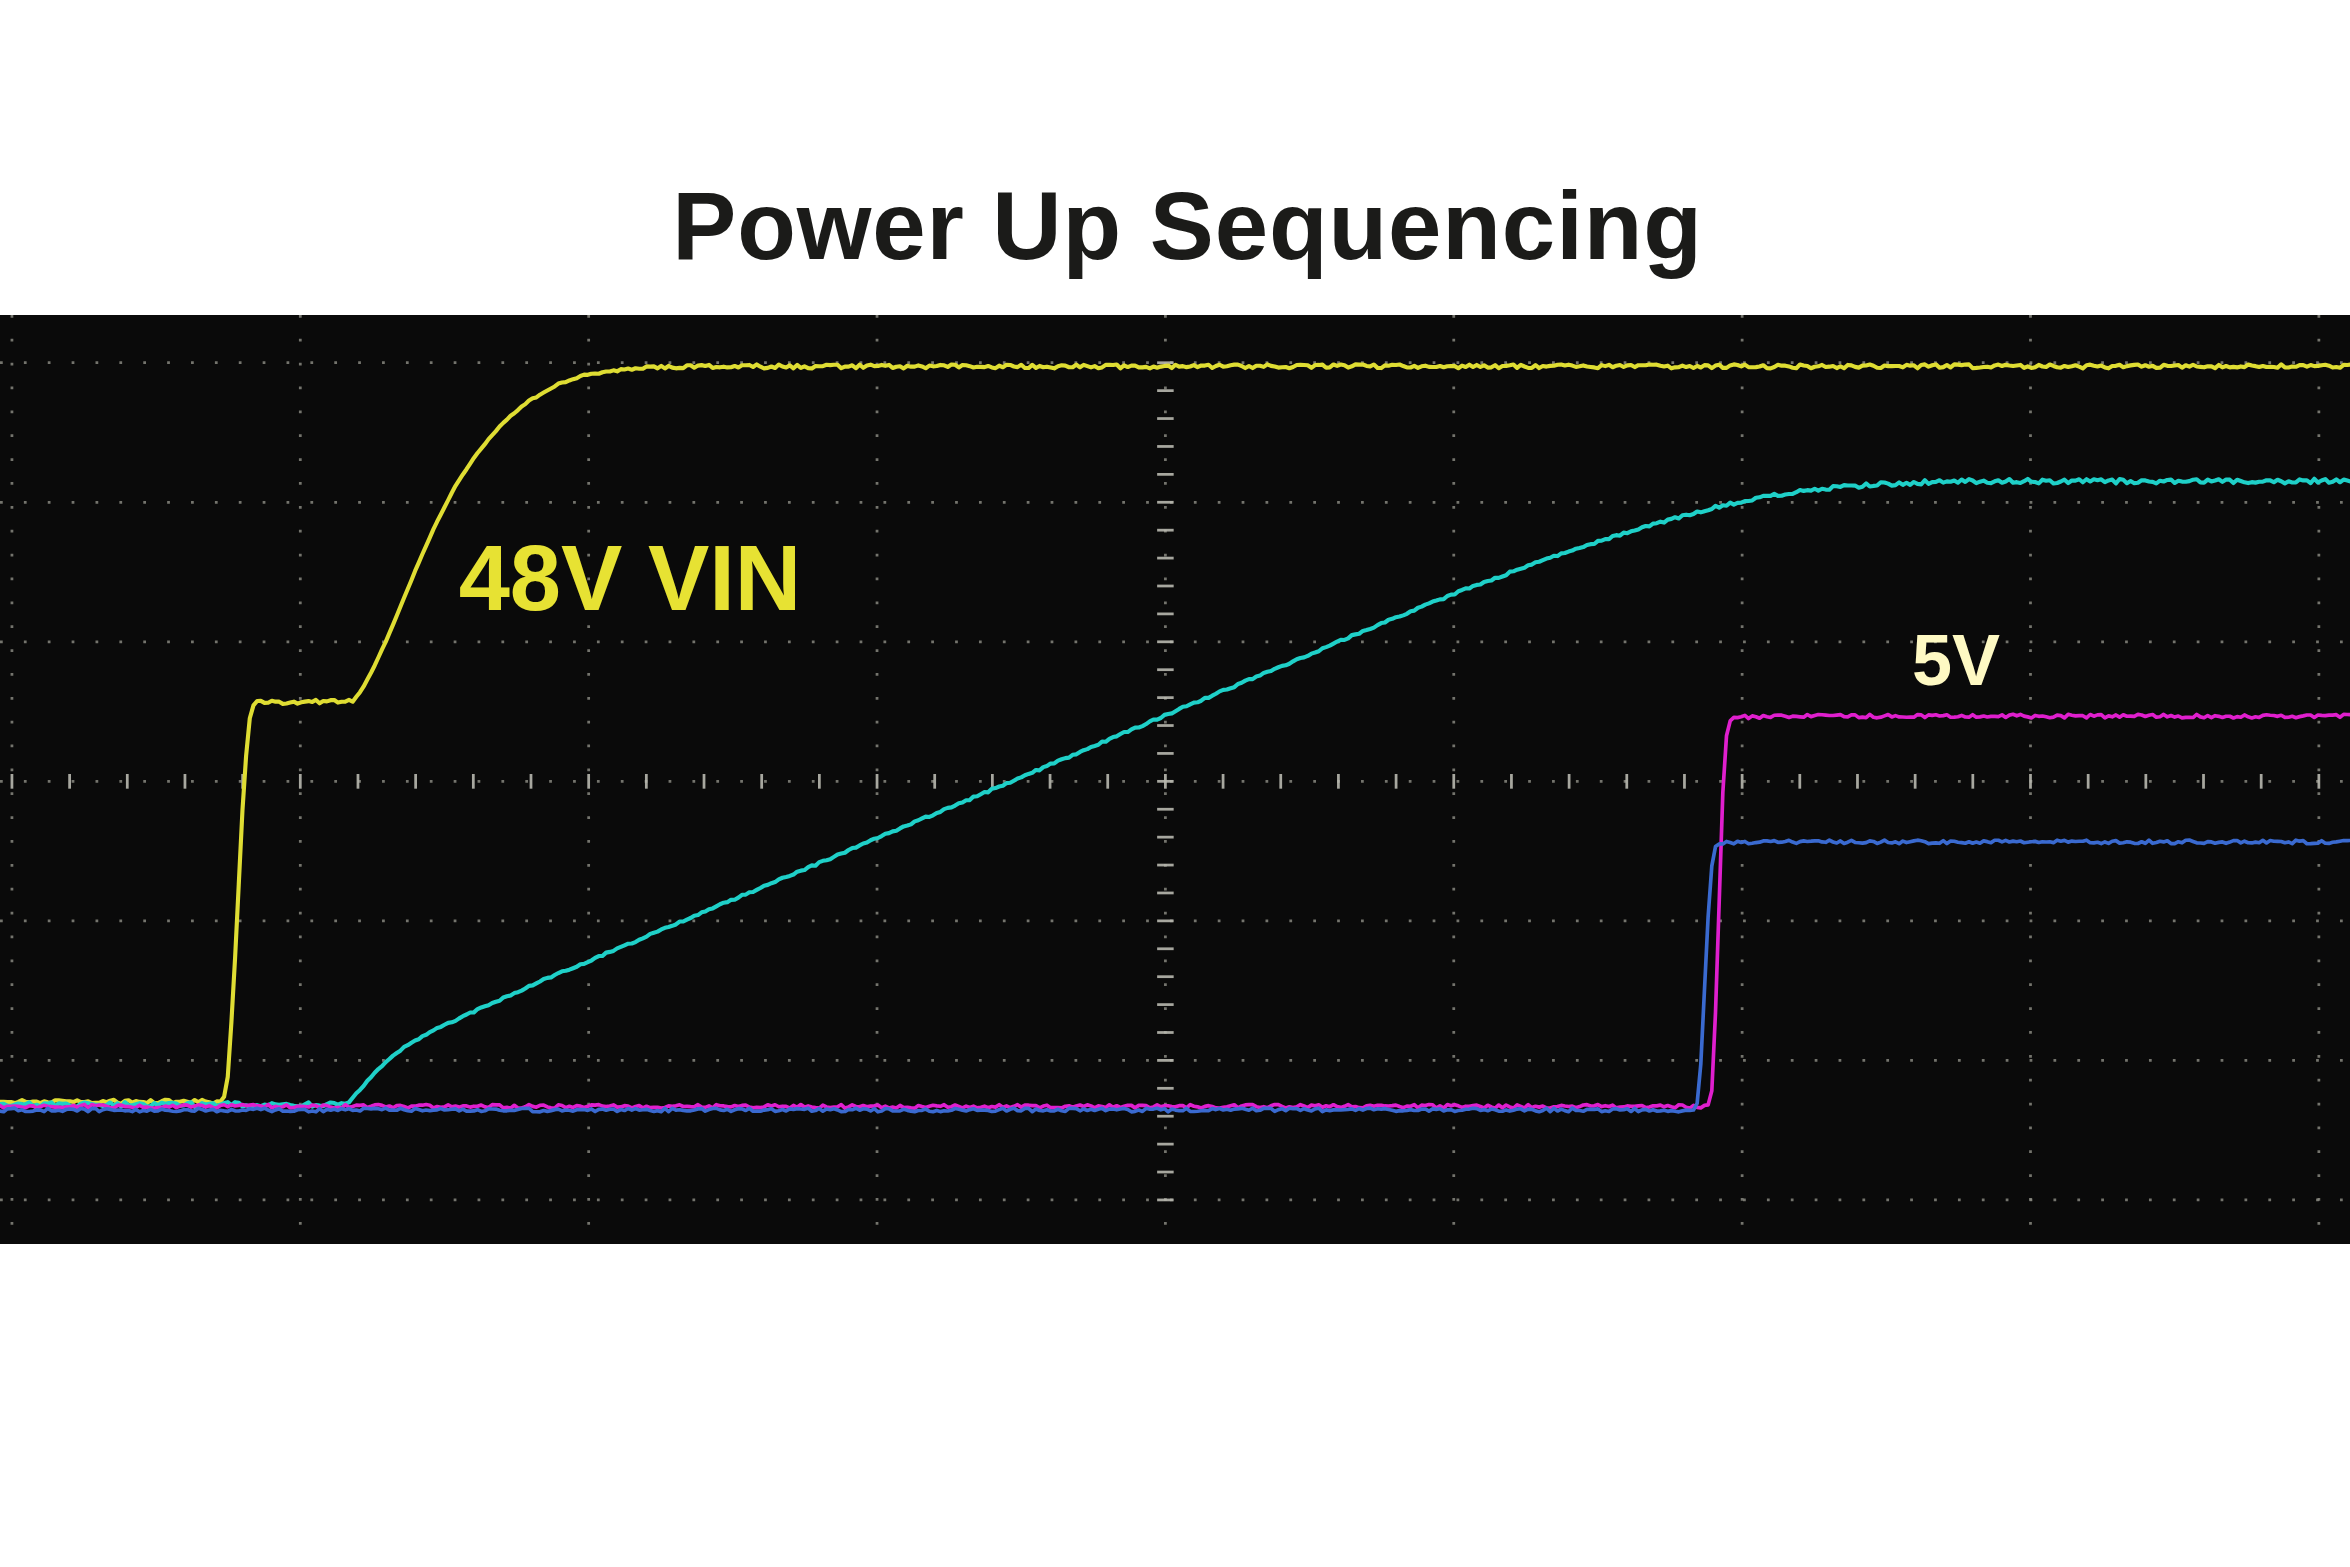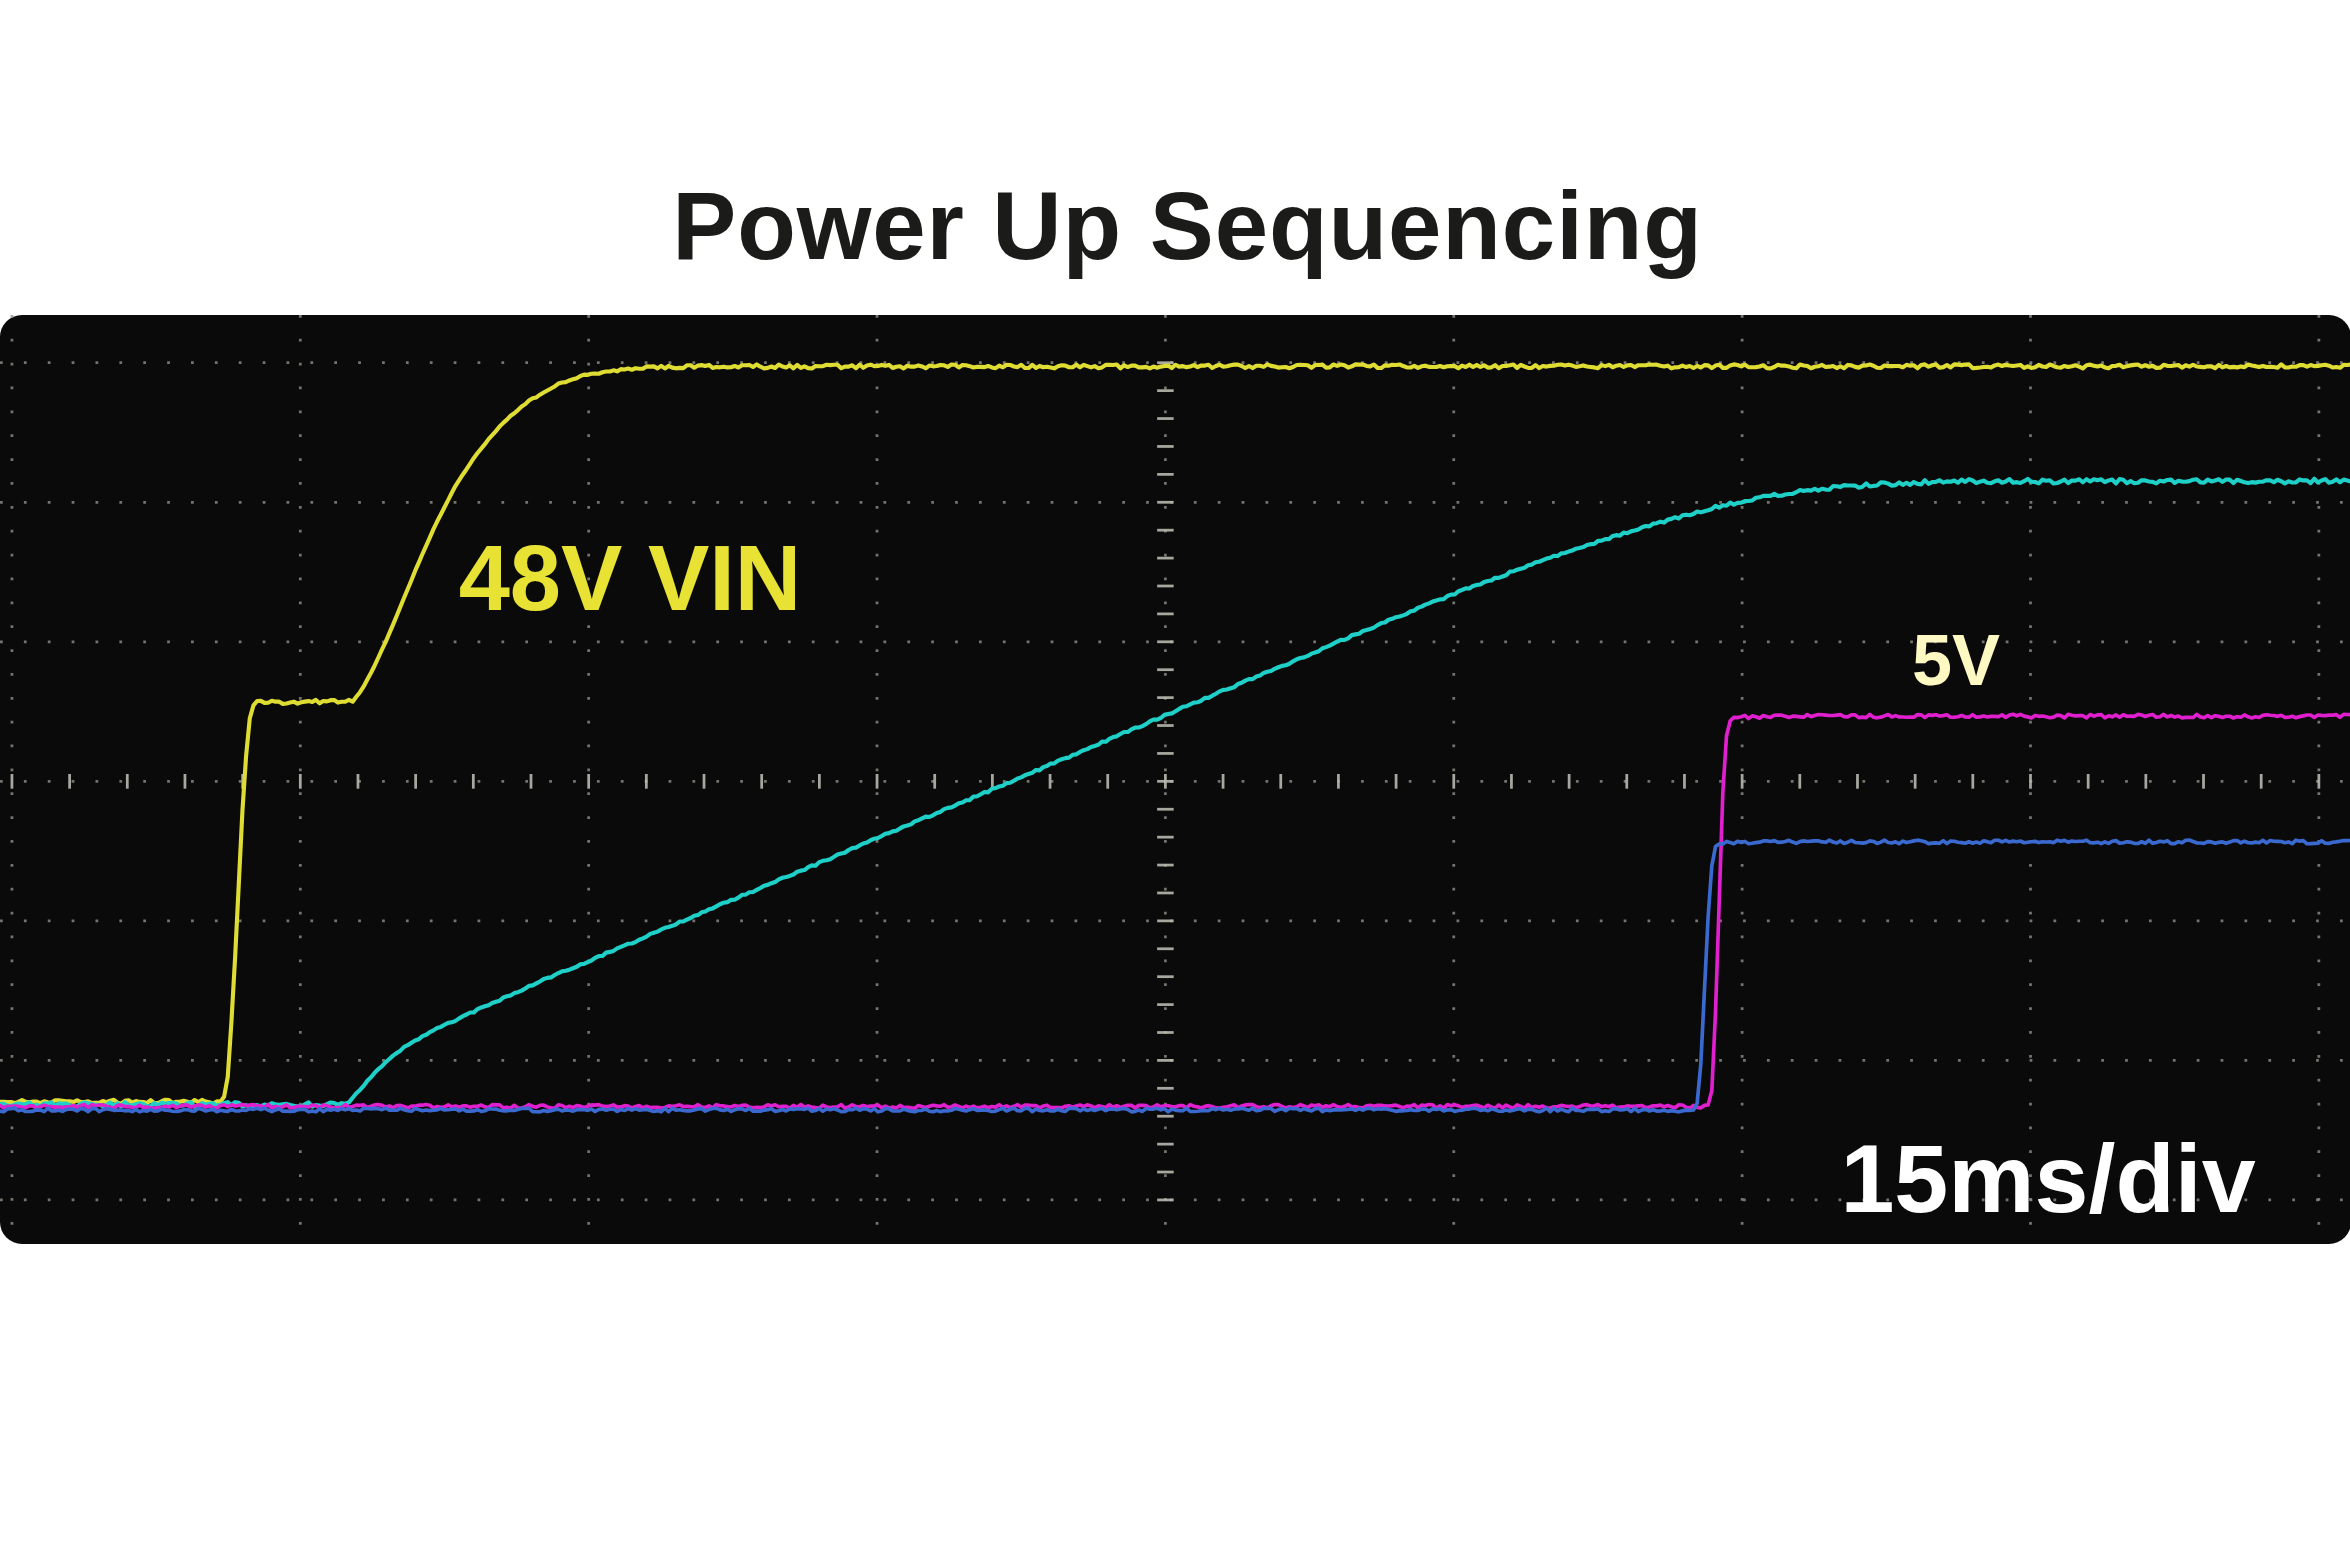--- a/index.html
+++ b/index.html
@@ -1,20 +1,20 @@
 <!DOCTYPE html>
 <html style="font-size:14.7px"><head>
 <meta charset="utf-8">
 <style>
   html,body{margin:0;padding:0;background:#ffffff;}
   .page{position:relative;width:2351px;height:1568px;background:#ffffff;overflow:hidden;
         font-family:"Liberation Sans","DejaVu Sans",sans-serif;}
   .title{position:absolute;left:50%;top:214px;transform:translate(-50%,-50%);
          margin:12px;font-size:96px;font-weight:700;letter-spacing:0.9px;white-space:nowrap;}
-  .scope{position:absolute;left:0;top:315px;width:2351px;height:929px;border-radius:22px;}
+  .scope{position:absolute;left:0;top:315px;width:2351px;height:929px;}
   .scope svg{position:absolute;left:0;top:0;width:100%;height:100%;display:block;}
   .trace-label{position:absolute;transform:translate(-50%,-50%);font-weight:700;
                line-height:1;white-space:nowrap;}
 </style>
 </head>
 <body>
 
 <div class="page">
 
   <h1 class="title" style="color: rgb(27, 27, 25);">Power Up Sequencing</h1>
@@ -110,17 +110,16 @@
         <line x1="1260" y1="933.5999999999996" x2="1278" y2="933.5999999999996" stroke="#b9b9b0" stroke-width="3" opacity="0.9"></line>
         <line x1="1260" y1="963.9999999999995" x2="1278" y2="963.9999999999995" stroke="#b9b9b0" stroke-width="3" opacity="0.9"></line>
         <polyline points="0,857.1 4,857.1 8,857.5 12,857.4 16,858.5 20,857.2 24,855.2 28,857.1 32,857.5 36,856.8 40,856.9 44,858.5 48,856.6 52,857.7 56,857.8 60,855.5 64,855.6 68,856.0 72,856.5 76,856.5 80,857.4 84,855.4 88,857.4 92,857.3 96,856.6 100,858.5 104,858.3 108,858.2 112,856.2 116,857.5 120,855.9 124,855.0 128,858.1 132,859.1 136,856.1 140,855.4 144,858.1 148,856.3 152,857.2 156,857.3 160,858.5 164,855.4 168,858.5 172,858.4 176,856.5 180,854.9 184,855.1 188,858.5 192,857.0 196,857.1 200,856.0 204,857.0 208,858.0 212,855.2 216,857.6 220,855.0 224,856.8 228,857.6 232,859.1 236,856.7 240,856.9 244,851.6 248,829.9 252,770.0 256,700.0 260,620.0 264,540.0 268,480.0 272,439.3 276,425.3 280,420.5 284,420.3 288,422.5 292,422.4 296,420.2 300,421.2 304,421.2 308,423.6 312,423.2 316,422.2 320,421.2 324,423.4 328,421.9 332,421.2 336,420.6 340,421.5 344,419.3 348,423.0 352,420.5 356,420.9 360,419.6 364,419.4 368,422.2 372,421.3 376,421.1 380,419.3 384,421.3 388,415.9 392,410.9 396,404.6 400,397.1 404,389.7 408,381.8 412,373.1 416,364.3 420,356.1 424,346.6 428,337.3 432,327.6 436,317.8 440,308.0 444,298.5 448,288.9 452,278.8 456,269.7 460,260.4 464,251.6 468,242.6 472,233.3 476,225.0 480,217.4 484,209.4 488,201.7 492,193.6 496,186.1 500,179.9 504,173.7 508,168.0 512,161.9 516,155.7 520,150.3 524,145.6 528,140.7 532,135.2 536,130.9 540,126.5 544,121.5 548,117.5 552,114.0 556,109.8 560,107.0 564,103.6 568,99.7 572,97.1 576,93.1 580,90.7 584,89.8 588,86.8 592,84.5 596,82.3 600,80.1 604,77.8 608,74.7 612,73.5 616,73.1 620,71.3 624,69.9 628,68.8 632,66.4 636,65.0 640,65.2 644,64.0 648,63.8 652,64.0 656,62.4 660,61.5 664,61.6 668,60.3 672,61.4 676,59.0 680,59.3 684,58.3 688,59.6 692,58.0 696,58.6 700,58.6 704,56.0 708,56.2 712,56.0 716,58.2 720,55.4 724,58.2 728,55.5 732,57.3 736,58.1 740,57.6 744,57.9 748,54.8 752,54.7 756,57.4 760,55.1 764,54.6 768,55.5 772,54.4 776,57.7 780,56.6 784,57.0 788,56.3 792,57.1 796,56.9 800,55.5 804,57.2 808,54.8 812,54.7 816,54.4 820,56.6 824,53.8 828,56.3 832,58.1 836,57.6 840,56.1 844,57.7 848,54.0 852,56.1 856,57.2 860,54.9 864,58.1 868,54.4 872,57.7 876,55.9 880,57.9 884,58.2 888,55.5 892,55.8 896,55.7 900,54.2 904,54.6 908,54.2 912,54.2 916,57.9 920,56.2 924,56.3 928,54.8 932,57.9 936,54.1 940,57.5 944,55.0 948,54.1 952,55.7 956,55.5 960,54.4 964,55.4 968,54.4 972,57.7 976,56.3 980,55.8 984,58.2 988,55.3 992,56.3 996,56.2 1000,54.9 1004,56.0 1008,58.0 1012,55.1 1016,55.9 1020,55.6 1024,54.4 1028,54.8 1032,56.6 1036,53.9 1040,54.2 1044,57.1 1048,54.5 1052,54.7 1056,55.7 1060,57.2 1064,56.4 1068,56.5 1072,56.8 1076,55.5 1080,57.1 1084,57.9 1088,55.2 1092,56.9 1096,54.2 1100,54.4 1104,56.1 1108,56.8 1112,54.2 1116,57.8 1120,57.8 1124,54.4 1128,57.7 1132,55.5 1136,56.9 1140,56.3 1144,57.2 1148,58.1 1152,55.8 1156,54.8 1160,55.2 1164,56.9 1168,56.9 1172,54.0 1176,57.0 1180,54.3 1184,55.7 1188,57.1 1192,55.7 1196,58.0 1200,57.1 1204,54.3 1208,54.2 1212,54.5 1216,53.9 1220,58.0 1224,54.9 1228,56.7 1232,55.1 1236,55.2 1240,57.0 1244,57.1 1248,56.5 1252,58.1 1256,56.2 1260,57.4 1264,56.2 1268,55.5 1272,55.1 1276,57.8 1280,54.2 1284,56.2 1288,55.7 1292,56.8 1296,56.1 1300,54.6 1304,56.7 1308,55.0 1312,55.1 1316,54.2 1320,57.7 1324,55.6 1328,54.2 1332,56.3 1336,55.8 1340,54.7 1344,54.1 1348,54.1 1352,55.5 1356,57.8 1360,55.6 1364,57.8 1368,55.3 1372,55.3 1376,56.5 1380,53.8 1384,55.4 1388,56.2 1392,57.3 1396,56.9 1400,56.6 1404,58.0 1408,56.6 1412,54.5 1416,54.2 1420,54.4 1424,54.8 1428,57.5 1432,54.5 1436,54.4 1440,54.1 1444,57.5 1448,57.1 1452,53.9 1456,55.4 1460,53.9 1464,54.8 1468,57.3 1472,55.9 1476,53.8 1480,54.0 1484,53.9 1488,55.5 1492,56.0 1496,53.9 1500,57.6 1504,57.8 1508,54.9 1512,55.3 1516,54.3 1520,54.5 1524,53.9 1528,55.6 1532,57.1 1536,57.2 1540,55.5 1544,57.6 1548,55.9 1552,55.2 1556,56.5 1560,56.7 1564,56.7 1568,55.5 1572,56.9 1576,55.8 1580,55.6 1584,55.7 1588,58.0 1592,55.1 1596,56.6 1600,54.1 1604,56.6 1608,54.4 1612,56.6 1616,54.8 1620,57.3 1624,57.0 1628,54.7 1632,58.0 1636,55.6 1640,55.4 1644,54.7 1648,53.9 1652,57.7 1656,54.4 1660,56.1 1664,57.6 1668,57.7 1672,54.5 1676,57.8 1680,55.6 1684,56.2 1688,55.4 1692,55.3 1696,54.2 1700,53.9 1704,55.0 1708,54.1 1712,55.1 1716,56.5 1720,55.8 1724,54.9 1728,56.1 1732,56.6 1736,57.1 1740,57.9 1744,54.6 1748,55.7 1752,54.3 1756,56.9 1760,55.2 1764,54.5 1768,56.6 1772,54.9 1776,54.5 1780,56.7 1784,54.7 1788,54.8 1792,54.8 1796,53.9 1800,54.2 1804,54.1 1808,55.2 1812,56.1 1816,55.2 1820,58.1 1824,57.0 1828,56.9 1832,55.1 1836,56.7 1840,55.6 1844,57.7 1848,55.5 1852,57.2 1856,54.6 1860,54.9 1864,57.9 1868,55.1 1872,54.1 1876,57.6 1880,57.6 1884,54.9 1888,53.8 1892,54.5 1896,56.0 1900,54.0 1904,56.8 1908,56.9 1912,56.8 1916,56.1 1920,54.7 1924,57.9 1928,58.1 1932,56.7 1936,54.3 1940,55.2 1944,55.2 1948,56.0 1952,57.4 1956,58.0 1960,54.0 1964,55.0 1968,55.5 1972,58.0 1976,56.4 1980,55.9 1984,54.4 1988,56.6 1992,56.3 1996,55.6 2000,57.8 2004,55.8 2008,58.0 2012,54.4 2016,54.9 2020,56.5 2024,57.3 2028,55.2 2032,55.0 2036,54.0 2040,55.3 2044,57.5 2048,57.7 2052,55.1 2056,55.7 2060,55.7 2064,55.6 2068,55.6 2072,57.0 2076,54.3 2080,55.2 2084,54.8 2088,58.0 2092,54.5 2096,53.8 2100,56.3 2104,54.8 2108,53.8 2112,57.4 2116,56.8 2120,54.5 2124,57.1 2128,53.8 2132,54.1 2136,54.6 2140,54.0 2144,53.8 2148,57.9 2152,57.6 2156,57.2 2160,56.6 2164,56.4 2168,57.2 2172,54.9 2176,54.0 2180,55.5 2184,54.3 2188,55.0 2192,55.6 2196,55.0 2200,54.4 2204,57.6 2208,55.9 2212,57.7 2216,57.0 2220,54.4 2224,56.1 2228,56.7 2232,53.9 2236,55.5 2240,56.9 2244,57.4 2248,55.5 2252,56.6 2256,55.8 2260,54.7 2264,56.3 2268,58.1 2272,54.7 2276,54.1 2280,55.2 2284,56.0 2288,55.1 2292,57.1 2296,58.1 2300,55.6 2304,55.4 2308,54.3 2312,56.9 2316,55.7 2320,54.9 2324,54.3 2328,53.9 2332,56.3 2336,54.7 2340,56.4 2344,55.4 2348,57.6 2352,57.5 2356,54.3 2360,55.4 2364,55.6 2368,55.0 2372,54.5 2376,57.4 2380,54.7 2384,56.3 2388,54.2 2392,56.1 2396,56.5 2400,57.0 2404,55.9 2408,55.9 2412,57.9 2416,54.4 2420,57.0 2424,55.6 2428,57.1 2432,56.5 2436,57.1 2440,56.0 2444,56.8 2448,53.9 2452,55.1 2456,55.7 2460,56.7 2464,55.5 2468,56.7 2472,56.3 2476,56.7 2480,57.4 2484,53.8 2488,57.1 2492,57.2 2496,56.2 2500,56.4 2504,54.6 2508,54.5 2512,56.2 2516,54.5 2520,55.7 2524,55.6 2528,54.7 2532,54.2 2536,55.2 2540,57.2 2544,56.7 2548,57.5 2552,54.3 2556,54.5 2560,53.9 " fill="none" stroke="#dfdd33" stroke-width="4.5" stroke-linejoin="round" stroke-linecap="round"></polyline>
         <polyline points="0,859.6 4,859.3 8,861.3 12,861.7 16,860.1 20,858.9 24,859.5 28,859.7 32,857.8 36,861.6 40,860.3 44,862.0 48,858.8 52,859.1 56,857.7 60,861.6 64,858.8 68,859.4 72,858.9 76,861.0 80,862.3 84,862.2 88,859.2 92,857.9 96,858.7 100,859.5 104,860.3 108,860.3 112,861.6 116,860.6 120,857.9 124,861.3 128,858.7 132,862.4 136,857.4 140,860.8 144,860.8 148,859.7 152,858.6 156,859.5 160,862.2 164,861.8 168,858.5 172,860.9 176,858.2 180,859.3 184,858.4 188,858.3 192,859.1 196,861.4 200,861.1 204,858.8 208,857.7 212,862.6 216,861.8 220,858.6 224,860.1 228,859.3 232,858.6 236,861.7 240,860.1 244,858.5 248,857.5 252,860.7 256,857.5 260,858.1 264,862.2 268,860.8 272,862.3 276,861.6 280,860.7 284,861.9 288,860.2 292,860.9 296,858.6 300,859.9 304,860.3 308,859.7 312,859.4 316,860.5 320,861.5 324,862.0 328,862.0 332,859.8 336,857.7 340,862.4 344,860.7 348,861.3 352,861.8 356,859.6 360,857.8 364,858.5 368,860.3 372,858.6 376,859.2 380,857.7 384,852.7 388,847.8 392,844.2 396,839.7 400,834.1 404,830.3 408,825.4 412,821.4 416,818.2 420,813.8 424,810.5 428,806.8 432,804.0 436,801.4 440,797.3 444,795.4 448,792.7 452,790.3 456,789.0 460,785.5 464,784.1 468,781.1 472,779.3 476,776.6 480,775.5 484,773.2 488,771.1 492,770.5 496,768.9 500,766.2 504,763.8 508,762.0 512,759.8 516,759.7 520,756.1 524,754.3 528,753.1 532,751.9 536,749.5 540,748.1 544,747.0 548,743.4 552,742.1 556,741.3 560,738.7 564,737.7 568,736.0 572,733.7 576,730.8 580,730.3 584,728.1 588,726.0 592,723.4 596,722.1 600,721.6 604,719.0 608,716.8 612,714.9 616,714.4 620,713.2 624,711.6 628,710.0 632,707.2 636,706.8 640,705.0 644,703.2 648,700.3 652,698.3 656,698.3 660,694.6 664,693.8 668,692.7 672,690.0 676,688.4 680,686.7 684,684.9 688,684.6 692,683.1 696,680.6 700,679.0 704,677.1 708,674.2 712,672.9 716,671.7 720,669.3 724,667.6 728,666.7 732,665.4 736,663.9 740,660.7 744,660.7 748,658.6 752,656.9 756,654.4 760,653.7 764,650.7 768,649.8 772,647.4 776,646.4 780,644.2 784,641.9 788,640.2 792,639.6 796,637.1 800,637.0 804,634.7 808,631.6 812,631.4 816,628.8 820,628.5 824,626.3 828,624.2 832,621.7 836,620.8 840,619.0 844,617.7 848,614.7 852,613.0 856,612.1 860,611.0 864,609.5 868,606.4 872,605.3 876,604.6 880,601.5 884,599.6 888,600.0 892,596.0 896,594.6 900,593.9 904,592.9 908,590.3 912,587.7 916,586.7 920,585.8 924,582.8 928,580.7 932,580.2 936,577.8 940,575.7 944,574.7 948,572.2 952,570.5 956,569.7 960,567.6 964,565.2 968,564.4 972,562.5 976,561.8 980,559.3 984,557.1 988,556.2 992,554.9 996,551.6 1000,550.4 1004,548.4 1008,546.5 1012,546.8 1016,545.0 1020,542.5 1024,541.3 1028,538.3 1032,536.9 1036,536.4 1040,534.4 1044,531.9 1048,531.0 1052,528.6 1056,528.4 1060,524.6 1064,524.3 1068,522.0 1072,519.6 1076,520.0 1080,516.1 1084,515.3 1088,513.6 1092,512.8 1096,510.0 1100,509.6 1104,507.3 1108,505.0 1112,503.7 1116,501.4 1120,499.9 1124,498.7 1128,495.6 1132,496.0 1136,492.5 1140,491.2 1144,488.7 1148,488.5 1152,485.4 1156,483.9 1160,482.7 1164,482.2 1168,479.1 1172,478.6 1176,476.0 1180,474.1 1184,472.9 1188,470.5 1192,469.4 1196,468.2 1200,464.8 1204,464.9 1208,461.7 1212,459.8 1216,459.0 1220,456.5 1224,454.3 1228,454.3 1232,451.3 1236,449.5 1240,449.3 1244,447.8 1248,445.6 1252,442.7 1256,440.6 1260,440.8 1264,439.0 1268,435.6 1272,434.6 1276,434.0 1280,431.6 1284,429.1 1288,426.8 1292,426.2 1296,424.1 1300,422.2 1304,421.9 1308,420.2 1312,417.1 1316,417.1 1320,414.7 1324,412.6 1328,410.0 1332,408.4 1336,408.0 1340,406.6 1344,405.4 1348,401.9 1352,400.6 1356,398.3 1360,396.6 1364,396.6 1368,393.8 1372,392.8 1376,389.9 1380,388.7 1384,387.9 1388,385.4 1392,383.7 1396,382.2 1400,381.6 1404,379.9 1408,377.3 1412,375.0 1416,373.6 1420,373.0 1424,371.4 1428,368.9 1432,367.7 1436,366.3 1440,363.0 1444,361.8 1448,360.2 1452,358.0 1456,355.7 1460,353.8 1464,354.0 1468,352.3 1472,348.7 1476,347.9 1480,347.2 1484,344.2 1488,343.2 1492,342.1 1496,340.6 1500,337.8 1504,335.6 1508,335.0 1512,332.0 1516,331.0 1520,329.2 1524,328.5 1528,327.2 1532,325.5 1536,322.7 1540,322.0 1544,318.9 1548,317.7 1552,315.5 1556,314.1 1560,312.2 1564,311.1 1568,309.8 1572,309.5 1576,306.1 1580,304.6 1584,304.4 1588,300.9 1592,299.5 1596,297.7 1600,297.9 1604,295.1 1608,294.0 1612,293.6 1616,290.8 1620,289.7 1624,289.2 1628,286.2 1632,286.4 1636,284.9 1640,283.5 1644,279.6 1648,279.2 1652,277.4 1656,276.3 1660,275.3 1664,272.7 1668,271.9 1672,269.4 1676,268.8 1680,267.0 1684,265.3 1688,264.4 1692,262.3 1696,262.6 1700,259.7 1704,259.2 1708,257.7 1712,256.6 1716,254.6 1720,253.8 1724,252.8 1728,250.6 1732,249.6 1736,249.5 1740,246.1 1744,245.8 1748,244.1 1752,244.2 1756,240.8 1760,239.8 1764,240.4 1768,237.1 1772,237.7 1776,235.7 1780,234.7 1784,233.6 1788,231.2 1792,229.8 1796,230.3 1800,227.3 1804,226.8 1808,225.1 1812,226.1 1816,222.9 1820,222.1 1824,220.3 1828,221.7 1832,218.2 1836,217.5 1840,218.2 1844,216.8 1848,214.0 1852,215.0 1856,213.7 1860,212.7 1864,211.3 1868,207.9 1872,209.9 1876,207.3 1880,207.8 1884,204.4 1888,206.5 1892,204.7 1896,204.5 1900,202.7 1904,202.6 1908,202.0 1912,199.1 1916,198.6 1920,197.0 1924,197.0 1928,197.0 1932,194.9 1936,197.0 1940,196.9 1944,195.6 1948,195.0 1952,194.8 1956,193.0 1960,190.6 1964,191.6 1968,190.8 1972,191.3 1976,189.3 1980,191.4 1984,189.3 1988,190.2 1992,190.3 1996,186.4 2000,186.5 2004,187.3 2008,185.3 2012,185.7 2016,185.7 2020,185.8 2024,188.1 2028,187.1 2032,183.5 2036,186.8 2040,186.2 2044,185.8 2048,182.2 2052,182.4 2056,183.7 2060,185.9 2064,185.3 2068,182.4 2072,185.0 2076,182.8 2080,185.0 2084,181.9 2088,184.0 2092,184.5 2096,180.0 2100,184.0 2104,182.1 2108,181.8 2112,180.0 2116,182.6 2120,181.2 2124,181.6 2128,180.3 2132,182.7 2136,179.2 2140,181.9 2144,178.8 2148,180.3 2152,183.2 2156,181.6 2160,180.4 2164,182.7 2168,183.1 2172,181.2 2176,180.0 2180,182.7 2184,181.3 2188,178.7 2192,182.7 2196,182.1 2200,183.0 2204,181.0 2208,178.6 2212,181.7 2216,181.9 2220,183.4 2224,179.4 2228,180.5 2232,180.0 2236,183.5 2240,183.0 2244,181.4 2248,179.4 2252,183.1 2256,180.3 2260,180.4 2264,178.9 2268,182.2 2272,178.9 2276,181.3 2280,178.9 2284,179.9 2288,179.0 2292,182.1 2296,180.2 2300,179.3 2304,183.5 2308,178.6 2312,179.5 2316,183.2 2320,180.9 2324,183.2 2328,182.8 2332,180.0 2336,180.2 2340,181.3 2344,181.8 2348,183.5 2352,180.5 2356,181.4 2360,179.7 2364,179.3 2368,183.0 2372,180.5 2376,181.5 2380,181.7 2384,181.0 2388,179.4 2392,178.9 2396,182.3 2400,182.6 2404,179.3 2408,181.3 2412,180.3 2416,178.9 2420,181.8 2424,179.2 2428,179.4 2432,183.0 2436,179.5 2440,180.9 2444,182.3 2448,183.1 2452,182.1 2456,182.6 2460,181.6 2464,181.6 2468,180.0 2472,180.1 2476,182.2 2480,179.5 2484,181.1 2488,183.4 2492,181.2 2496,182.4 2500,182.3 2504,179.1 2508,180.2 2512,180.1 2516,183.1 2520,178.4 2524,182.4 2528,180.3 2532,178.7 2536,182.7 2540,181.7 2544,179.1 2548,182.2 2552,179.3 2556,180.4 2560,181.5 " fill="none" stroke="#1fd0c8" stroke-width="4.5" stroke-linejoin="round" stroke-linecap="round"></polyline>
         <polyline points="0,861.1 4,863.7 8,862.0 12,862.1 16,861.7 20,861.9 24,862.7 28,863.4 32,861.5 36,861.6 40,863.9 44,862.1 48,860.9 52,861.9 56,862.3 60,862.9 64,862.8 68,863.4 72,862.7 76,862.7 80,861.0 84,863.2 88,861.2 92,860.0 96,863.9 100,860.1 104,861.4 108,860.6 112,860.6 116,861.9 120,863.4 124,863.8 128,861.0 132,860.8 136,862.3 140,862.3 144,863.0 148,863.3 152,860.8 156,863.2 160,862.8 164,863.7 168,864.0 172,863.4 176,863.2 180,861.8 184,862.8 188,860.9 192,863.4 196,861.8 200,860.5 204,860.8 208,862.8 212,861.6 216,860.5 220,861.1 224,862.9 228,861.2 232,863.5 236,863.9 240,861.1 244,860.3 248,862.5 252,860.3 256,861.7 260,861.0 264,860.2 268,861.2 272,860.7 276,860.2 280,861.6 284,861.6 288,862.9 292,860.0 296,863.6 300,862.1 304,863.2 308,862.5 312,860.5 316,863.8 320,863.5 324,861.9 328,862.0 332,862.2 336,862.8 340,860.6 344,861.2 348,863.5 352,860.6 356,861.3 360,862.9 364,864.0 368,863.2 372,864.0 376,860.1 380,863.2 384,862.2 388,860.7 392,860.9 396,860.5 400,863.2 404,861.9 408,860.5 412,860.1 416,861.0 420,862.8 424,861.7 428,863.6 432,861.3 436,861.0 440,862.2 444,863.9 448,861.9 452,861.9 456,860.8 460,860.8 464,860.1 468,860.9 472,863.9 476,862.3 480,863.2 484,862.7 488,860.4 492,862.5 496,861.8 500,862.9 504,861.6 508,861.6 512,862.9 516,861.9 520,862.0 524,860.6 528,862.6 532,863.3 536,860.2 540,860.4 544,860.4 548,863.7 552,863.2 556,864.0 560,860.9 564,863.8 568,863.9 572,862.6 576,860.2 580,862.1 584,863.0 588,860.9 592,860.6 596,862.7 600,863.6 604,863.9 608,860.3 612,861.1 616,863.5 620,862.0 624,863.3 628,861.2 632,861.8 636,863.2 640,862.1 644,860.5 648,860.7 652,860.2 656,861.8 660,862.3 664,861.7 668,860.5 672,862.9 676,862.7 680,861.3 684,861.8 688,863.7 692,862.2 696,861.3 700,863.7 704,862.0 708,863.5 712,863.0 716,863.2 720,863.9 724,863.3 728,861.6 732,861.9 736,861.5 740,860.4 744,862.2 748,862.0 752,862.4 756,862.6 760,860.2 764,862.9 768,863.2 772,861.6 776,863.8 780,860.2 784,861.4 788,861.6 792,862.4 796,862.6 800,861.1 804,862.3 808,861.0 812,860.8 816,862.9 820,863.7 824,863.1 828,863.4 832,862.7 836,860.3 840,861.7 844,860.3 848,862.5 852,861.9 856,862.0 860,863.9 864,861.0 868,863.1 872,860.1 876,862.9 880,861.6 884,862.7 888,863.4 892,864.0 896,860.8 900,862.7 904,863.3 908,862.9 912,862.5 916,860.2 920,863.9 924,862.7 928,860.5 932,862.2 936,862.5 940,861.1 944,862.5 948,861.8 952,861.5 956,860.7 960,863.5 964,861.9 968,863.8 972,862.9 976,863.8 980,861.0 984,863.5 988,863.0 992,863.7 996,864.0 1000,861.2 1004,862.3 1008,863.3 1012,862.0 1016,860.9 1020,861.5 1024,862.0 1028,860.2 1032,863.0 1036,862.5 1040,860.6 1044,862.1 1048,863.8 1052,861.8 1056,863.3 1060,861.8 1064,863.7 1068,863.0 1072,861.9 1076,863.6 1080,862.2 1084,862.9 1088,860.2 1092,863.0 1096,861.6 1100,863.4 1104,862.0 1108,860.2 1112,862.9 1116,860.7 1120,860.8 1124,861.3 1128,861.3 1132,863.7 1136,861.7 1140,860.8 1144,863.5 1148,863.4 1152,863.5 1156,863.7 1160,862.0 1164,861.5 1168,863.0 1172,861.6 1176,860.6 1180,862.2 1184,860.4 1188,861.6 1192,863.8 1196,861.6 1200,862.2 1204,863.4 1208,860.4 1212,863.0 1216,861.4 1220,863.3 1224,862.0 1228,861.0 1232,861.0 1236,863.7 1240,861.0 1244,861.0 1248,861.3 1252,863.6 1256,862.7 1260,860.4 1264,862.5 1268,861.3 1272,861.4 1276,862.2 1280,862.6 1284,861.3 1288,861.3 1292,863.7 1296,860.1 1300,861.9 1304,862.6 1308,863.8 1312,862.1 1316,861.3 1320,862.3 1324,863.8 1328,863.9 1332,863.2 1336,862.5 1340,861.4 1344,860.3 1348,863.6 1352,861.6 1356,860.5 1360,860.1 1364,860.1 1368,862.4 1372,863.3 1376,862.4 1380,863.7 1384,861.4 1388,860.0 1392,860.1 1396,862.1 1400,863.8 1404,862.5 1408,863.4 1412,862.5 1416,860.2 1420,861.6 1424,863.4 1428,860.7 1432,861.4 1436,860.4 1440,863.1 1444,861.4 1448,862.4 1452,860.3 1456,862.4 1460,863.2 1464,862.1 1468,860.1 1472,862.5 1476,862.2 1480,863.5 1484,863.6 1488,861.4 1492,860.9 1496,861.9 1500,860.9 1504,860.9 1508,861.6 1512,861.7 1516,861.3 1520,860.7 1524,862.3 1528,863.5 1532,861.8 1536,861.9 1540,860.1 1544,863.6 1548,860.8 1552,861.1 1556,860.0 1560,860.3 1564,864.0 1568,861.4 1572,863.9 1576,860.1 1580,861.5 1584,860.2 1588,861.5 1592,863.2 1596,861.9 1600,862.0 1604,861.2 1608,860.8 1612,862.2 1616,863.9 1620,860.9 1624,862.7 1628,864.0 1632,860.6 1636,863.6 1640,860.7 1644,862.7 1648,863.9 1652,860.4 1656,862.1 1660,863.7 1664,860.3 1668,863.4 1672,862.0 1676,862.9 1680,861.7 1684,863.8 1688,863.9 1692,862.6 1696,862.2 1700,861.0 1704,861.7 1708,862.2 1712,861.8 1716,863.6 1720,862.3 1724,860.6 1728,860.2 1732,861.7 1736,861.5 1740,860.1 1744,862.3 1748,861.3 1752,862.3 1756,860.8 1760,863.7 1764,862.8 1768,862.7 1772,861.6 1776,861.9 1780,862.1 1784,861.6 1788,861.1 1792,863.5 1796,862.7 1800,861.5 1804,861.5 1808,860.7 1812,862.6 1816,861.2 1820,862.5 1824,863.7 1828,860.3 1832,860.6 1836,863.1 1840,864.0 1844,861.1 1848,863.1 1852,863.7 1856,861.0 1860,860.4 1864,845.1 1868,760.0 1872,640.0 1876,520.0 1880,458.3 1884,442.2 1888,438.4 1892,438.6 1896,437.7 1900,436.1 1904,439.6 1908,436.7 1912,437.6 1916,439.3 1920,436.3 1924,437.6 1928,438.4 1932,436.0 1936,435.9 1940,435.9 1944,437.0 1948,438.4 1952,437.0 1956,437.3 1960,437.7 1964,438.1 1968,435.2 1972,437.5 1976,436.3 1980,435.2 1984,435.5 1988,435.9 1992,436.3 1996,436.3 2000,435.8 2004,435.3 2008,437.6 2012,437.8 2016,435.6 2020,435.6 2024,438.6 2028,438.0 2032,438.6 2036,435.0 2040,438.2 2044,438.8 2048,438.1 2052,436.7 2056,435.2 2060,437.8 2064,436.4 2068,437.8 2072,437.9 2076,438.2 2080,438.1 2084,438.1 2088,435.3 2092,435.6 2096,438.5 2100,435.6 2104,436.2 2108,435.5 2112,436.8 2116,436.4 2120,435.5 2124,438.2 2128,438.1 2132,437.6 2136,436.2 2140,437.9 2144,438.1 2148,435.4 2152,438.1 2156,437.8 2160,436.8 2164,437.9 2168,437.3 2172,437.2 2176,437.5 2180,435.6 2184,438.4 2188,435.9 2192,435.0 2196,436.6 2200,435.1 2204,437.0 2208,437.8 2212,438.9 2216,436.2 2220,437.2 2224,436.8 2228,437.7 2232,438.7 2236,438.0 2240,435.9 2244,436.4 2248,438.9 2252,435.0 2256,436.0 2260,436.7 2264,436.5 2268,436.5 2272,438.9 2276,435.2 2280,437.0 2284,435.6 2288,435.3 2292,438.8 2296,436.7 2300,437.7 2304,435.7 2308,438.1 2312,435.5 2316,437.1 2320,436.9 2324,437.2 2328,435.1 2332,435.7 2336,437.4 2340,436.1 2344,435.2 2348,438.1 2352,437.6 2356,435.1 2360,437.8 2364,436.3 2368,438.0 2372,436.9 2376,438.8 2380,438.3 2384,438.3 2388,438.5 2392,435.1 2396,437.8 2400,438.7 2404,436.3 2408,438.5 2412,436.5 2416,437.2 2420,438.5 2424,437.1 2428,437.1 2432,439.0 2436,437.5 2440,438.2 2444,435.7 2448,437.7 2452,438.9 2456,437.7 2460,438.4 2464,436.2 2468,435.5 2472,436.0 2476,436.3 2480,437.2 2484,436.0 2488,438.3 2492,438.2 2496,437.2 2500,438.7 2504,437.5 2508,436.7 2512,435.7 2516,435.7 2520,438.4 2524,435.7 2528,436.2 2532,436.4 2536,435.9 2540,435.8 2544,435.4 2548,438.2 2552,435.1 2556,435.2 2560,435.5 " fill="none" stroke="#e01fce" stroke-width="4" stroke-linejoin="round" stroke-linecap="round"></polyline>
         <polyline points="0,867.3 4,867.9 8,864.8 12,864.6 16,864.0 20,866.8 24,865.8 28,867.7 32,867.7 36,867.2 40,865.9 44,866.1 48,867.7 52,864.3 56,866.9 60,867.0 64,866.3 68,867.5 72,865.5 76,864.9 80,865.4 84,867.1 88,864.4 92,865.1 96,867.8 100,864.6 104,864.3 108,867.7 112,865.7 116,864.7 120,865.4 124,866.4 128,866.2 132,866.1 136,866.9 140,866.6 144,867.7 148,865.4 152,868.0 156,866.6 160,867.3 164,865.4 168,867.3 172,867.0 176,865.0 180,866.2 184,866.6 188,867.4 192,867.7 196,867.0 200,865.8 204,865.5 208,867.0 212,867.2 216,864.2 220,865.4 224,867.1 228,866.1 232,865.3 236,867.9 240,866.3 244,867.0 248,867.5 252,865.5 256,866.9 260,867.1 264,866.0 268,866.4 272,864.7 276,865.3 280,864.2 284,865.6 288,864.1 292,866.1 296,867.7 300,865.9 304,864.7 308,867.3 312,867.1 316,867.6 320,867.4 324,865.7 328,865.5 332,865.4 336,868.0 340,867.1 344,868.0 348,864.6 352,867.8 356,865.3 360,866.3 364,865.2 368,866.5 372,864.6 376,865.8 380,864.7 384,866.4 388,866.0 392,867.1 396,864.1 400,864.4 404,864.8 408,864.2 412,864.6 416,865.6 420,864.0 424,866.2 428,866.1 432,866.3 436,864.2 440,865.7 444,866.8 448,867.3 452,864.4 456,865.6 460,866.9 464,866.0 468,866.7 472,866.2 476,865.9 480,864.5 484,866.0 488,865.7 492,865.2 496,864.8 500,866.9 504,865.0 508,867.3 512,867.2 516,867.0 520,865.7 524,867.6 528,866.9 532,864.8 536,864.9 540,865.0 544,866.3 548,866.9 552,866.9 556,866.3 560,866.4 564,865.5 568,864.4 572,864.2 576,864.1 580,867.8 584,867.9 588,868.0 592,866.6 596,867.5 600,866.7 604,865.6 608,865.1 612,867.0 616,866.1 620,866.3 624,867.3 628,865.7 632,865.6 636,865.5 640,866.4 644,864.9 648,867.7 652,865.3 656,865.0 660,866.3 664,865.2 668,865.0 672,867.6 676,865.5 680,866.6 684,864.4 688,866.2 692,864.5 696,866.1 700,865.8 704,865.3 708,866.6 712,867.6 716,866.7 720,867.9 724,864.2 728,867.7 732,864.3 736,866.2 740,865.8 744,866.5 748,866.9 752,866.9 756,866.0 760,864.8 764,864.5 768,867.3 772,865.6 776,864.4 780,864.2 784,865.9 788,866.6 792,865.2 796,867.6 800,865.8 804,864.6 808,864.8 812,866.6 816,864.2 820,867.4 824,867.2 828,867.3 832,866.1 836,865.6 840,864.7 844,867.5 848,866.8 852,865.5 856,867.1 860,864.8 864,865.4 868,864.5 872,864.9 876,865.3 880,864.0 884,867.4 888,866.6 892,864.4 896,867.3 900,864.9 904,865.7 908,864.7 912,865.9 916,867.8 920,867.7 924,865.5 928,865.7 932,864.1 936,866.2 940,864.7 944,865.0 948,867.1 952,864.6 956,868.0 960,867.1 964,864.5 968,864.7 972,866.9 976,867.1 980,866.9 984,865.3 988,866.4 992,867.3 996,867.8 1000,866.6 1004,866.4 1008,865.0 1012,867.4 1016,867.9 1020,866.5 1024,867.8 1028,866.8 1032,867.1 1036,866.3 1040,864.4 1044,865.2 1048,866.2 1052,867.0 1056,865.6 1060,864.7 1064,866.5 1068,866.1 1072,866.2 1076,866.5 1080,867.7 1084,867.2 1088,865.6 1092,864.1 1096,867.1 1100,865.2 1104,864.0 1108,866.7 1112,866.9 1116,864.3 1120,864.2 1124,867.9 1128,865.0 1132,866.6 1136,866.9 1140,865.8 1144,867.1 1148,867.0 1152,865.2 1156,866.9 1160,867.6 1164,864.2 1168,864.3 1172,864.5 1176,866.9 1180,864.9 1184,866.5 1188,865.2 1192,866.6 1196,865.3 1200,864.2 1204,866.7 1208,865.0 1212,864.9 1216,865.8 1220,864.9 1224,864.3 1228,865.5 1232,868.0 1236,867.5 1240,866.1 1244,867.6 1248,864.2 1252,865.2 1256,865.0 1260,864.1 1264,865.8 1268,864.6 1272,868.0 1276,865.0 1280,866.1 1284,866.7 1288,866.8 1292,864.2 1296,867.5 1300,867.7 1304,867.4 1308,866.8 1312,866.5 1316,866.8 1320,864.5 1324,865.6 1328,864.4 1332,866.0 1336,865.2 1340,866.2 1344,865.0 1348,864.8 1352,864.2 1356,865.1 1360,866.3 1364,864.1 1368,866.8 1372,866.3 1376,864.2 1380,864.3 1384,864.3 1388,867.5 1392,865.6 1396,864.6 1400,866.8 1404,864.1 1408,864.7 1412,864.4 1416,866.5 1420,864.6 1424,865.9 1428,867.0 1432,864.8 1436,864.1 1440,867.7 1444,865.9 1448,866.7 1452,865.9 1456,865.8 1460,866.0 1464,865.7 1468,865.3 1472,864.8 1476,866.5 1480,864.6 1484,866.1 1488,864.4 1492,864.0 1496,865.7 1500,864.7 1504,865.1 1508,864.5 1512,865.4 1516,866.4 1520,867.5 1524,866.7 1528,866.9 1532,866.4 1536,865.6 1540,866.6 1544,866.6 1548,865.0 1552,864.9 1556,867.2 1560,864.8 1564,865.3 1568,864.7 1572,867.0 1576,865.8 1580,865.7 1584,867.6 1588,866.6 1592,866.3 1596,865.2 1600,865.0 1604,864.1 1608,864.6 1612,866.5 1616,865.6 1620,866.8 1624,865.0 1628,865.7 1632,867.3 1636,867.4 1640,865.9 1644,867.2 1648,866.2 1652,865.0 1656,864.7 1660,866.9 1664,865.0 1668,865.3 1672,867.0 1676,867.9 1680,866.5 1684,864.1 1688,867.8 1692,864.2 1696,867.1 1700,865.1 1704,866.7 1708,867.9 1712,864.0 1716,866.4 1720,866.6 1724,867.4 1728,865.3 1732,865.2 1736,865.4 1740,864.8 1744,867.8 1748,866.9 1752,867.7 1756,864.9 1760,864.6 1764,866.0 1768,865.6 1772,864.7 1776,867.6 1780,864.4 1784,867.7 1788,865.9 1792,865.3 1796,867.1 1800,865.7 1804,867.2 1808,867.0 1812,866.3 1816,867.5 1820,866.7 1824,867.4 1828,868.0 1832,867.0 1836,866.2 1840,866.5 1844,866.0 1848,858.9 1852,816.0 1856,735.0 1860,655.0 1864,600.0 1868,579.1 1872,576.2 1876,576.2 1880,573.5 1884,574.6 1888,576.1 1892,573.3 1896,574.6 1900,573.5 1904,576.0 1908,575.5 1912,574.7 1916,574.3 1920,572.9 1924,572.8 1928,573.5 1932,572.6 1936,574.4 1940,574.3 1944,573.6 1948,572.3 1952,574.2 1956,575.6 1960,573.7 1964,572.9 1968,573.5 1972,573.2 1976,572.8 1980,572.7 1984,574.0 1988,574.4 1992,572.1 1996,574.1 2000,575.2 2004,572.9 2008,575.7 2012,574.3 2016,572.4 2020,574.6 2024,574.9 2028,575.3 2032,574.7 2036,572.9 2040,573.5 2044,575.7 2048,574.2 2052,572.1 2056,574.6 2060,575.1 2064,573.9 2068,575.9 2072,573.1 2076,574.7 2080,573.8 2084,572.9 2088,572.1 2092,572.7 2096,573.8 2100,575.9 2104,575.3 2108,575.0 2112,575.5 2116,572.6 2120,575.8 2124,573.1 2128,573.3 2132,574.3 2136,574.8 2140,575.4 2144,573.8 2148,575.4 2152,574.2 2156,575.4 2160,572.9 2164,573.7 2168,574.8 2172,572.2 2176,572.2 2180,574.0 2184,572.3 2188,574.1 2192,573.1 2196,573.8 2200,573.0 2204,574.9 2208,574.3 2212,573.8 2216,573.4 2220,574.6 2224,573.8 2228,574.1 2232,573.9 2236,574.8 2240,572.1 2244,573.2 2248,572.3 2252,574.2 2256,573.1 2260,573.5 2264,573.3 2268,573.3 2272,572.1 2276,574.8 2280,575.1 2284,574.4 2288,575.8 2292,574.0 2296,575.6 2300,573.3 2304,572.6 2308,575.3 2312,574.9 2316,573.9 2320,574.3 2324,575.5 2328,575.7 2332,573.8 2336,575.5 2340,572.0 2344,575.5 2348,574.7 2352,573.3 2356,574.0 2360,572.8 2364,575.8 2368,575.9 2372,573.8 2376,575.0 2380,572.2 2384,572.0 2388,573.5 2392,575.0 2396,575.2 2400,575.6 2404,573.7 2408,574.0 2412,575.4 2416,574.5 2420,574.0 2424,575.5 2428,574.2 2432,572.6 2436,572.5 2440,575.0 2444,573.2 2448,574.9 2452,575.1 2456,574.2 2460,574.9 2464,572.2 2468,575.1 2472,572.5 2476,573.3 2480,573.4 2484,573.5 2488,574.9 2492,574.0 2496,575.9 2500,572.1 2504,573.2 2508,572.6 2512,576.0 2516,575.9 2520,575.5 2524,575.3 2528,572.7 2532,575.4 2536,575.6 2540,574.4 2544,574.0 2548,573.2 2552,572.5 2556,572.6 2560,572.4 " fill="none" stroke="#3a6ad0" stroke-width="4" stroke-linejoin="round" stroke-linecap="round"></polyline>
       </svg>
 
     <div class="trace-label" style="left: 630px; top: 263px; color: rgb(231, 226, 51); font-size: 92px;">48V VIN</div>
     <div class="trace-label" style="left: 1956px; top: 345px; color: #fef9c3; font-size: 72px;">5V</div>
-    <div class="trace-label" style="left: 2048px; top: 863px; color: rgb(255, 255, 255); font-size: 97px;">15ms/div</div>
   </div>
 
 </div>
 
 
 </body></html>

